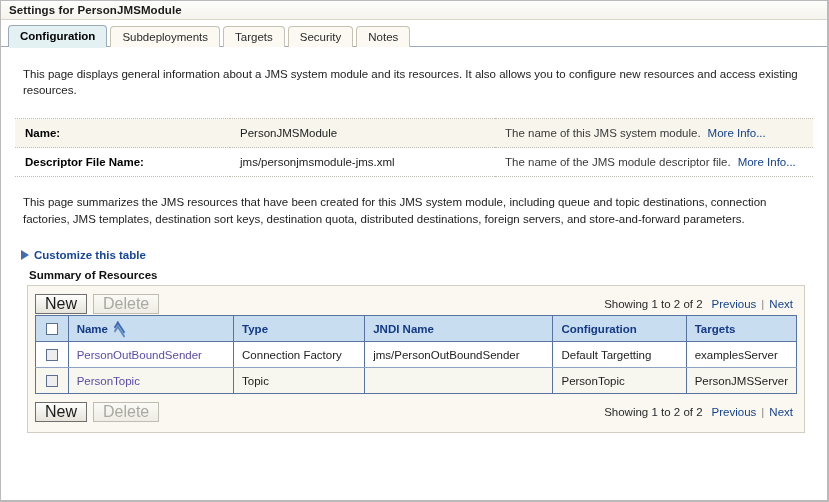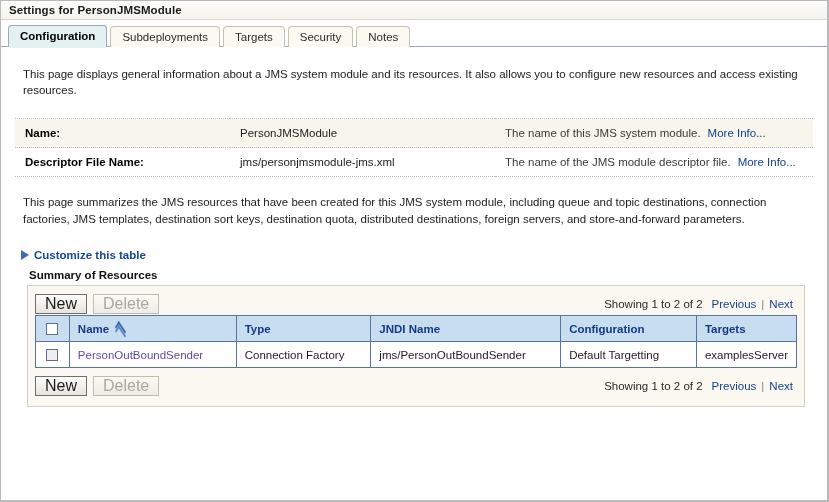--- a/index.html
+++ b/index.html
@@ -374,20 +374,32 @@
               <span class="cb"></span>
             </td>
             <td>
               <a class="rowlink" href="#">PersonOutBoundSender</a>
             </td>
             <td>Connection Factory</td>
             <td>jms/PersonOutBoundSender</td>
             <td>Default Targetting</td>
             <td>examplesServer</td>
           </tr>
+          <tr class="even">
+            <td class="col-cb">
+              <span class="cb"></span>
+            </td>
+            <td>
+              <a class="rowlink" href="#">PersonTopic</a>
+            </td>
+            <td>Topic</td>
+            <td></td>
+            <td>PersonTopic</td>
+            <td>PersonJMSServer</td>
+          </tr>
         </tbody>
       </table>
 
       <div class="tbar bottom">
         <button class="btn">New</button>
         <button class="btn disabled">Delete</button>
         <div class="pager">
           <span class="count">Showing 1 to 2 of 2</span>
           <a href="#">Previous</a>
           <span class="sep">|</span>

